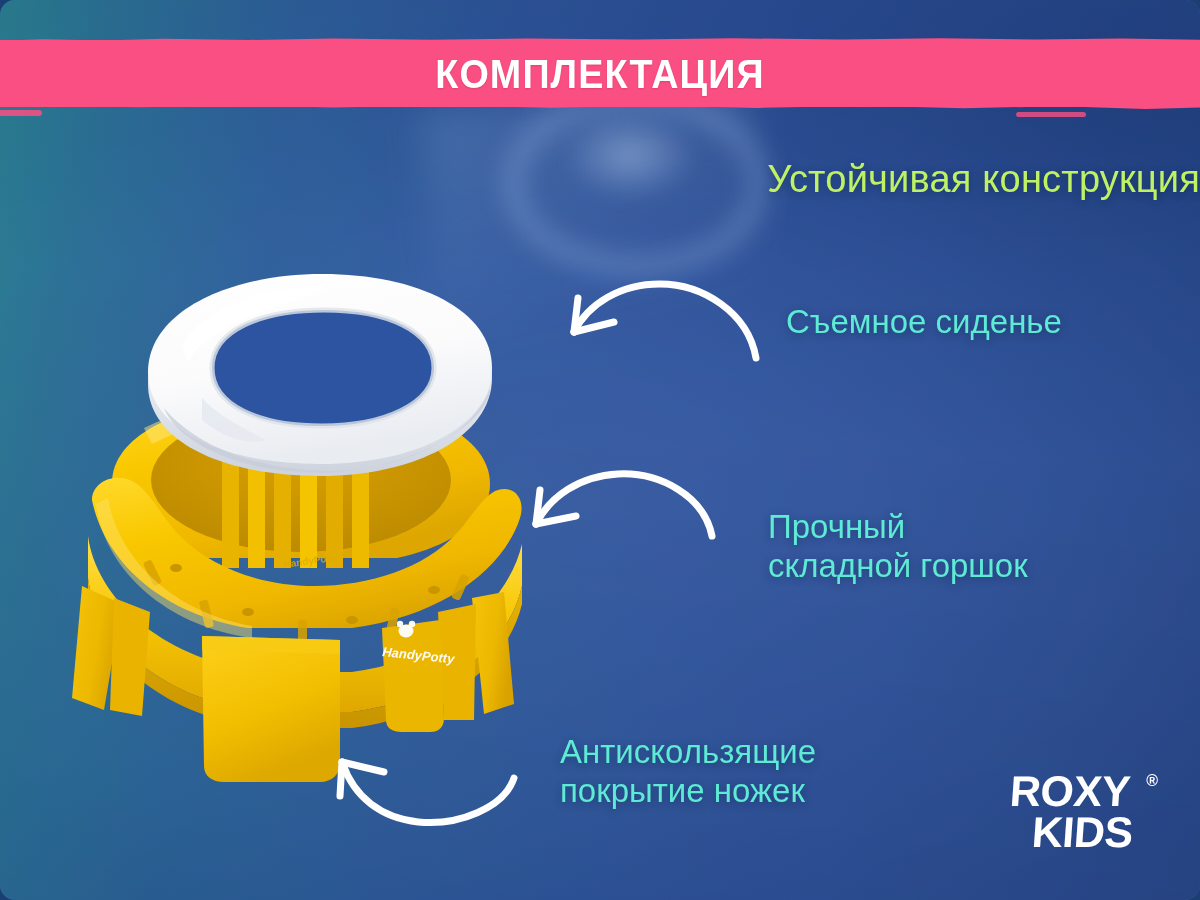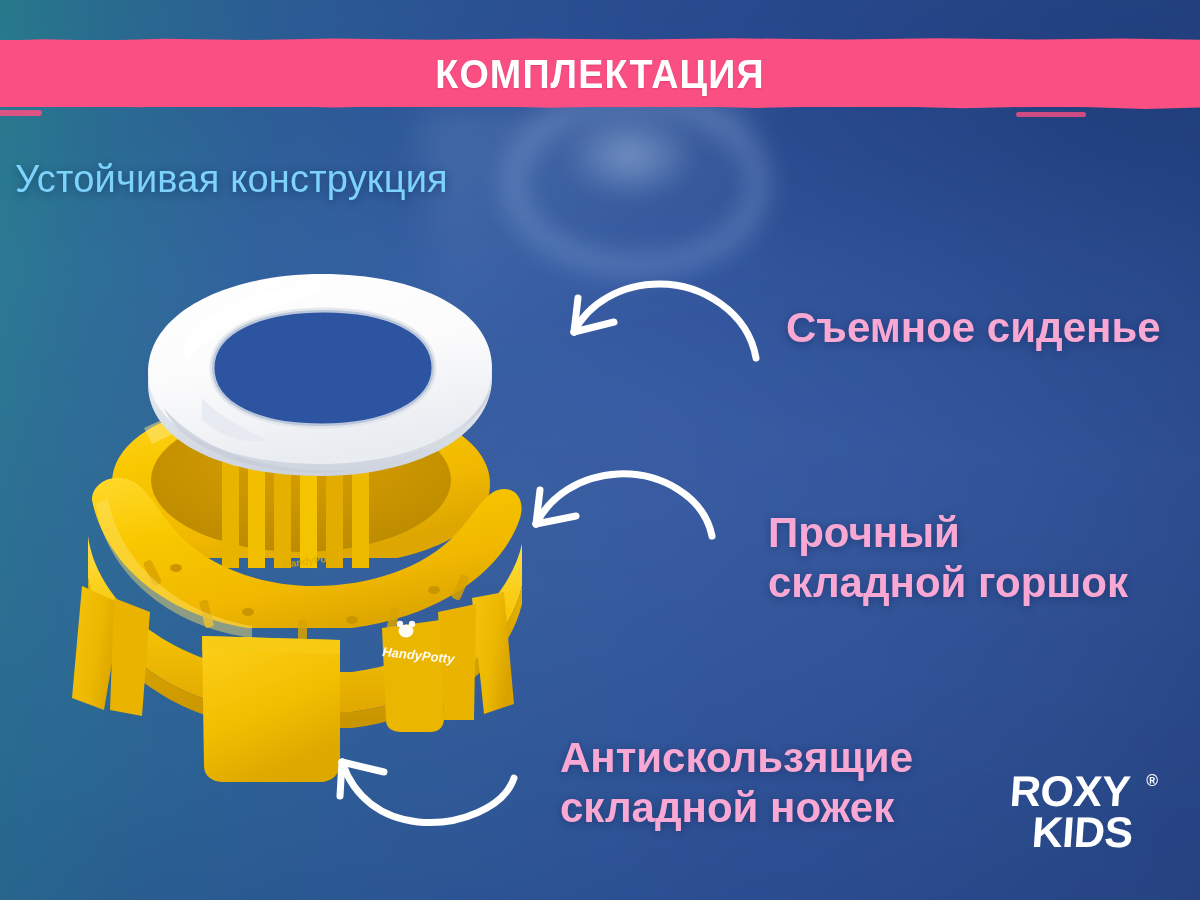--- a/index.html
+++ b/index.html
@@ -7,20 +7,21 @@
     padding: 0;
     background: #1b3f73;
   }
   .stage {
     position: relative;
     width: 1200px;
     height: 900px;
     overflow: hidden;
     font-family: "Liberation Sans", sans-serif;
     background: #2f5fa0;
+    border-radius: 15px;
   }
 
   
   .bg-base {
     position: absolute; inset: 0;
     background:
       linear-gradient(100deg,
         #2a7f92 0%,
         #2b6f96 9%,
         #2d5f9b 22%,
@@ -108,35 +109,35 @@
     font-weight: 700;
     letter-spacing: 1.2px;
     transform: translateY(-50%) scaleX(0.92);
     text-shadow: 0 1px 2px rgba(160,20,70,0.25);
   }
 
   
   .headline {
     position: absolute;
     left: 0; right: 0; top: 158px;
-    text-align: left;
-    color: #7dd3fc;
+    text-align: right;
+    color: #bef264;
     font-size: 38px;
     font-weight: 400;
     letter-spacing: 0.2px;
     text-shadow: 0 2px 9px rgba(10,30,70,0.45);
     padding-left: 15px;
   }
 
   
   .label {
     position: absolute;
-    color: #f9a8d4;
-    font-weight: 700;
-    font-size: 42px;
+    color: #5eead4;
+    font-weight: 400;
+    font-size: 33px;
     line-height: 1.18;
     text-shadow: 0 2px 8px rgba(10,30,70,0.40);
     white-space: pre-line;
   }
   .label-seat   { left: 786px; top: 303px; }
   .label-potty  { left: 768px; top: 484px; margin-top: 24px; }
   .label-feet   { left: 560px; top: 733px; }
 
   
   .arrow { position: absolute; }
@@ -395,21 +396,21 @@
       <path d="M196 48 C186 78, 140 96, 100 92 C64 88, 36 68, 24 32" fill="none" stroke="#ffffff" stroke-width="7" stroke-linecap="round"></path>
       <path d="M24 32 L22 66" fill="none" stroke="#ffffff" stroke-width="7" stroke-linecap="round"></path>
       <path d="M24 32 L66 42" fill="none" stroke="#ffffff" stroke-width="7" stroke-linecap="round"></path>
     </svg>
   </div>
 
   <div class="label label-seat">Съемное сиденье</div>
   <div class="label label-potty">Прочный
 складной горшок</div>
   <div class="label label-feet">Антискользящие
-складной ножек</div>
+покрытие ножек</div>
 
   <div class="logo">
     <div class="logo-roxy">ROXY</div>
     <div class="logo-reg">®</div>
     <div class="logo-kids">KIDS</div>
   </div>
 
 </div>
 
 </body></html>

